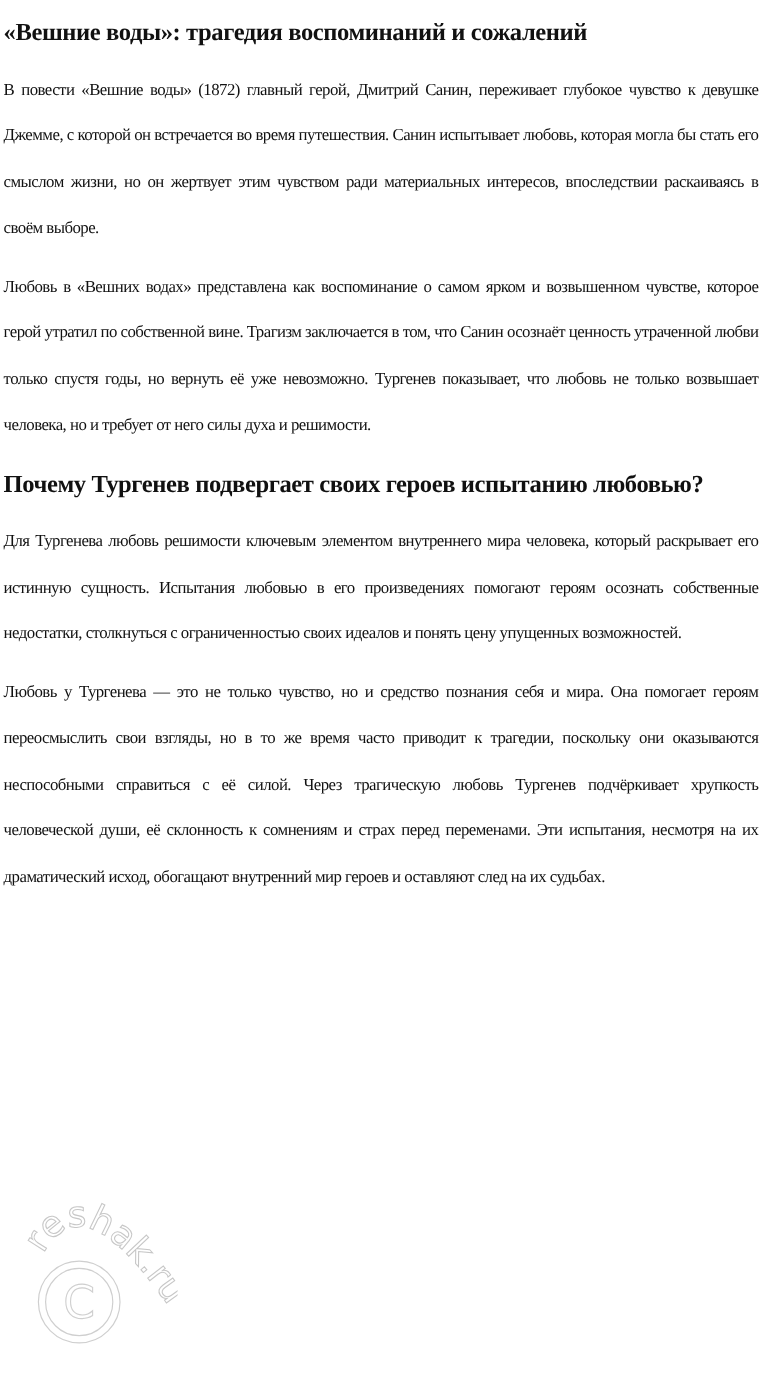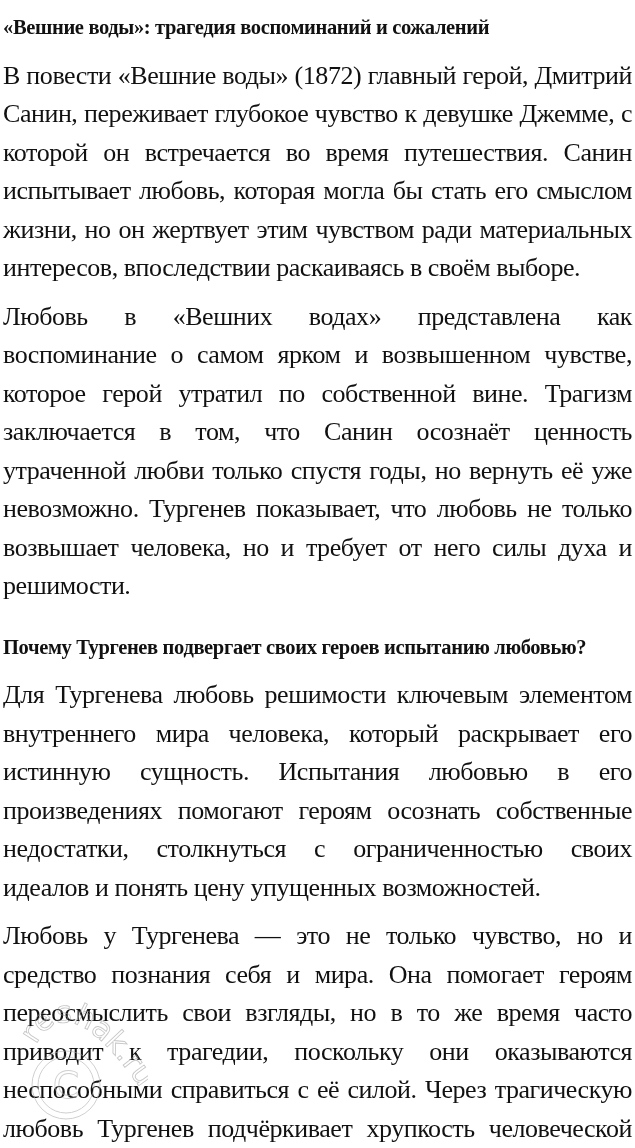--- a/index.html
+++ b/index.html
@@ -25,24 +25,24 @@
       font-weight: bold;
       font-size: 20.5px;
       line-height: 38.5px;
       margin: 0;
       text-align: justify;
       text-align-last: left;
       letter-spacing: -0.35px;
       margin-top: -8px;
     }
     .heading.second {
-      margin-top: 22px;
+      margin-top: 10px;
     }
     .para {
-      font-size: 26px;
+      font-size: 14px;
       line-height: 38.5px;
       margin: 10px 0 0 0;
       text-align: justify;
       text-align-last: left;
       letter-spacing: -0.45px;
       word-spacing: 0px;
     }
     .heading.first + .para { margin-top: 10px; }
     .watermark {
       position: absolute;

